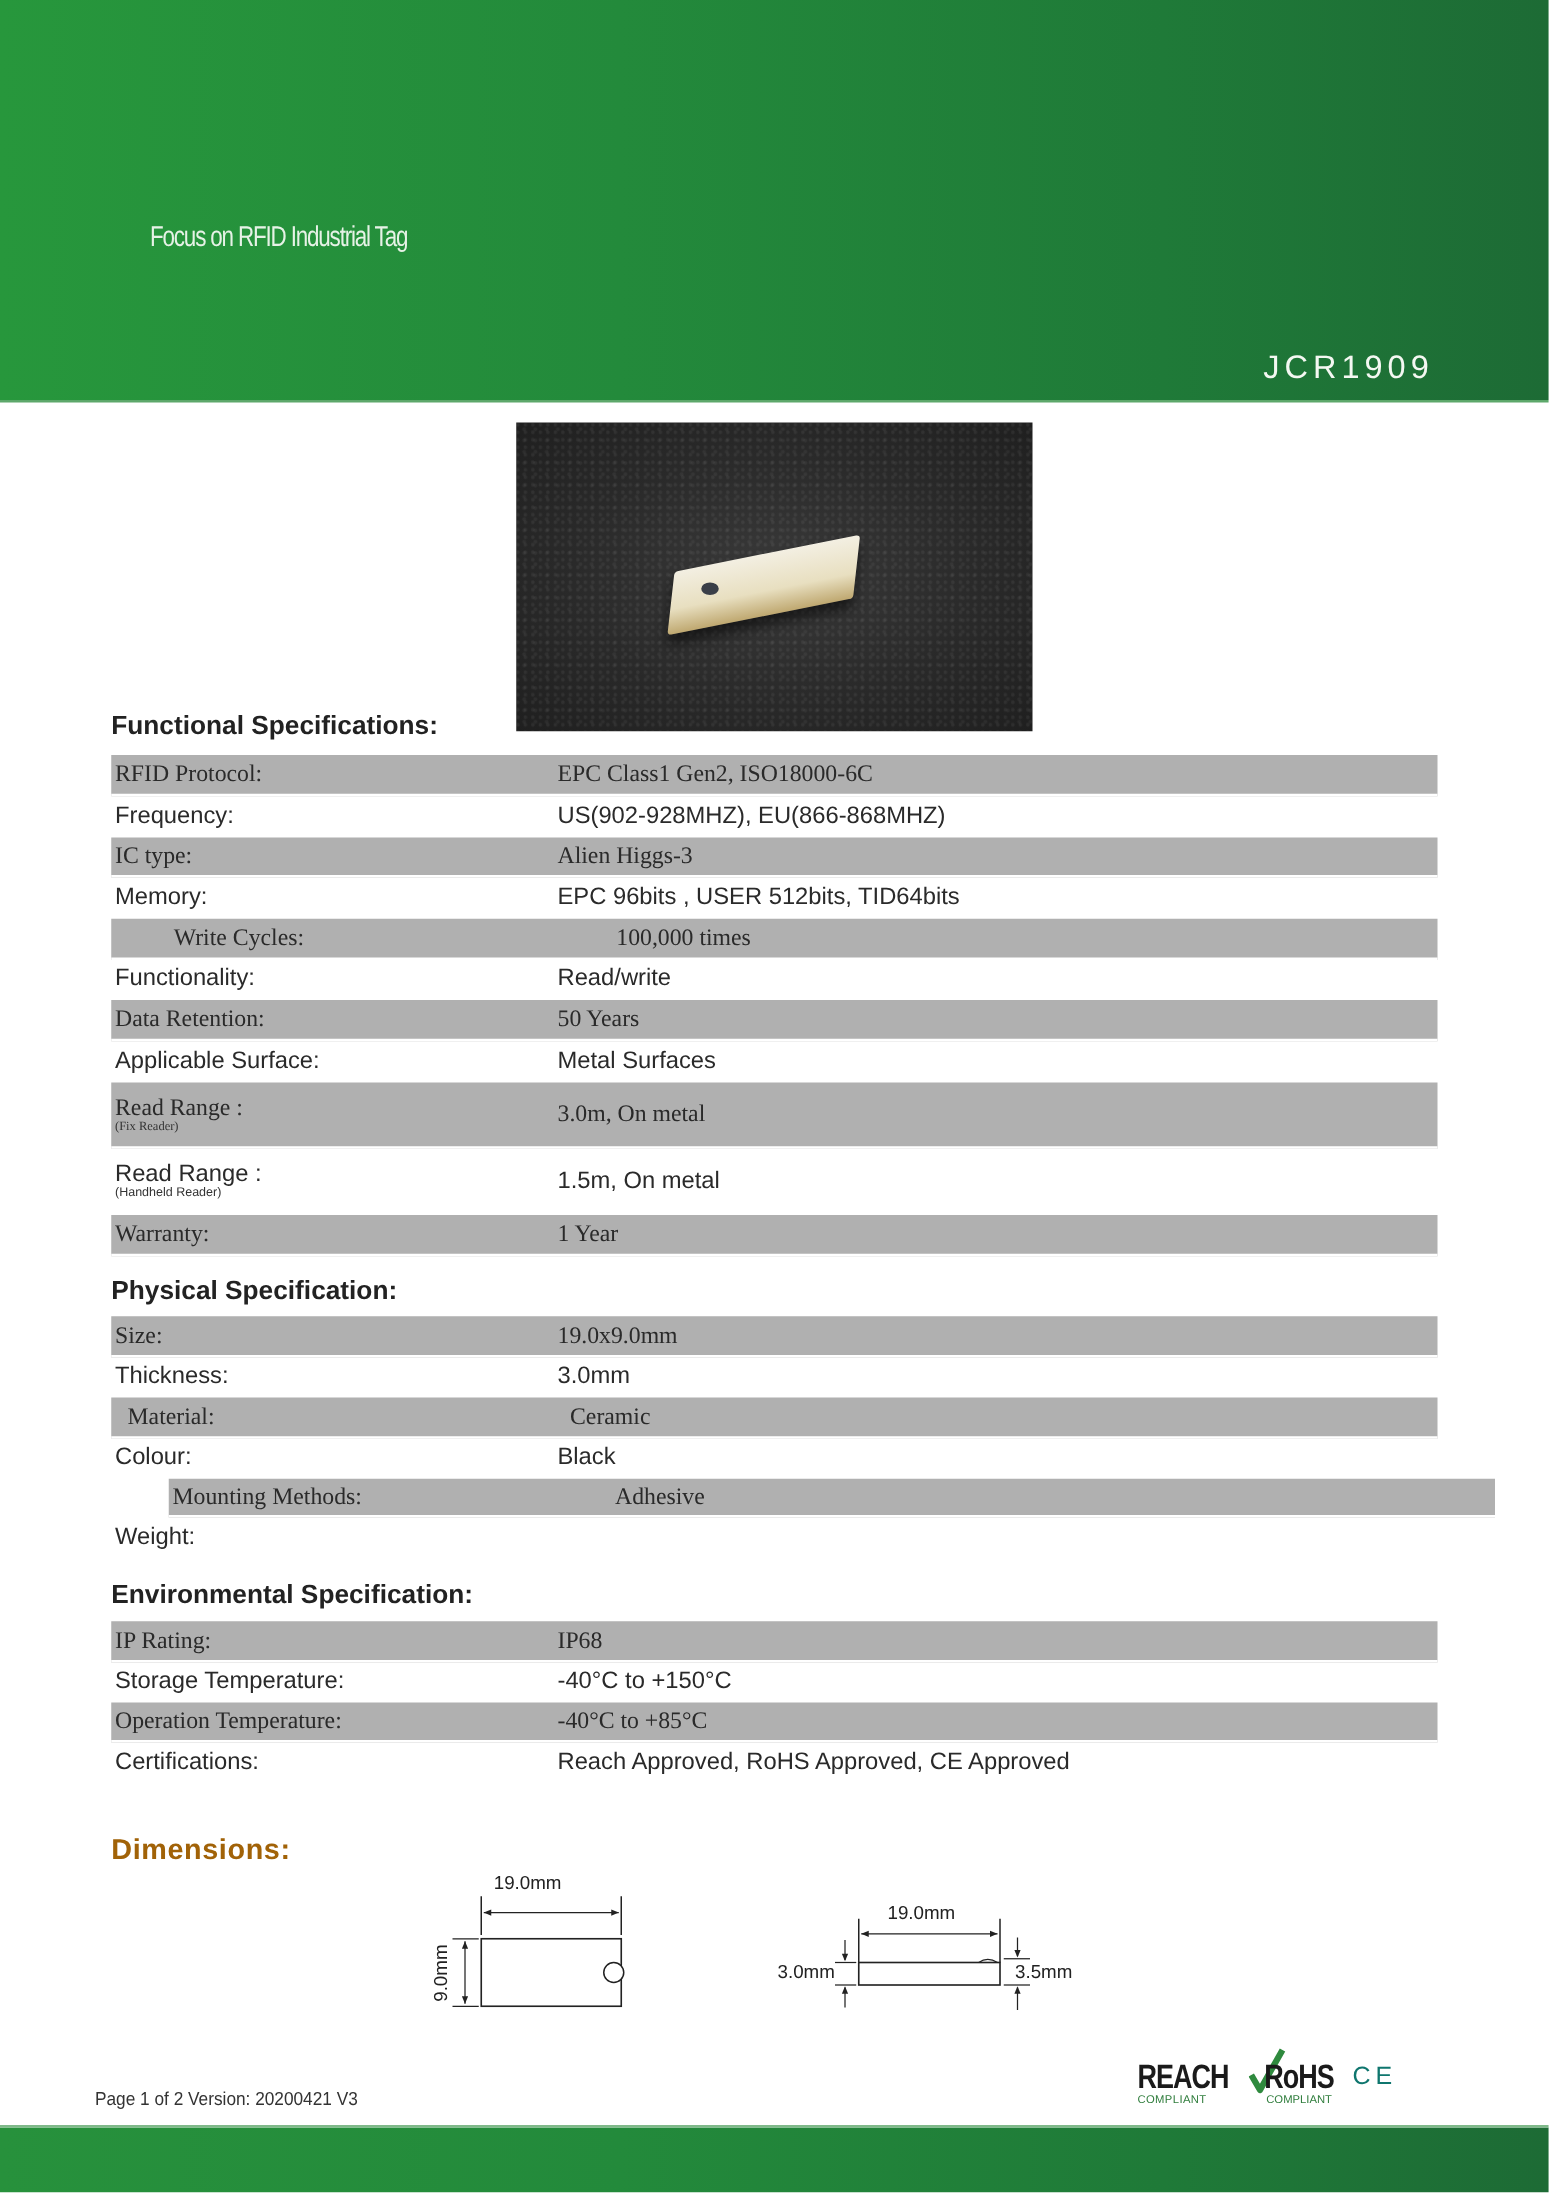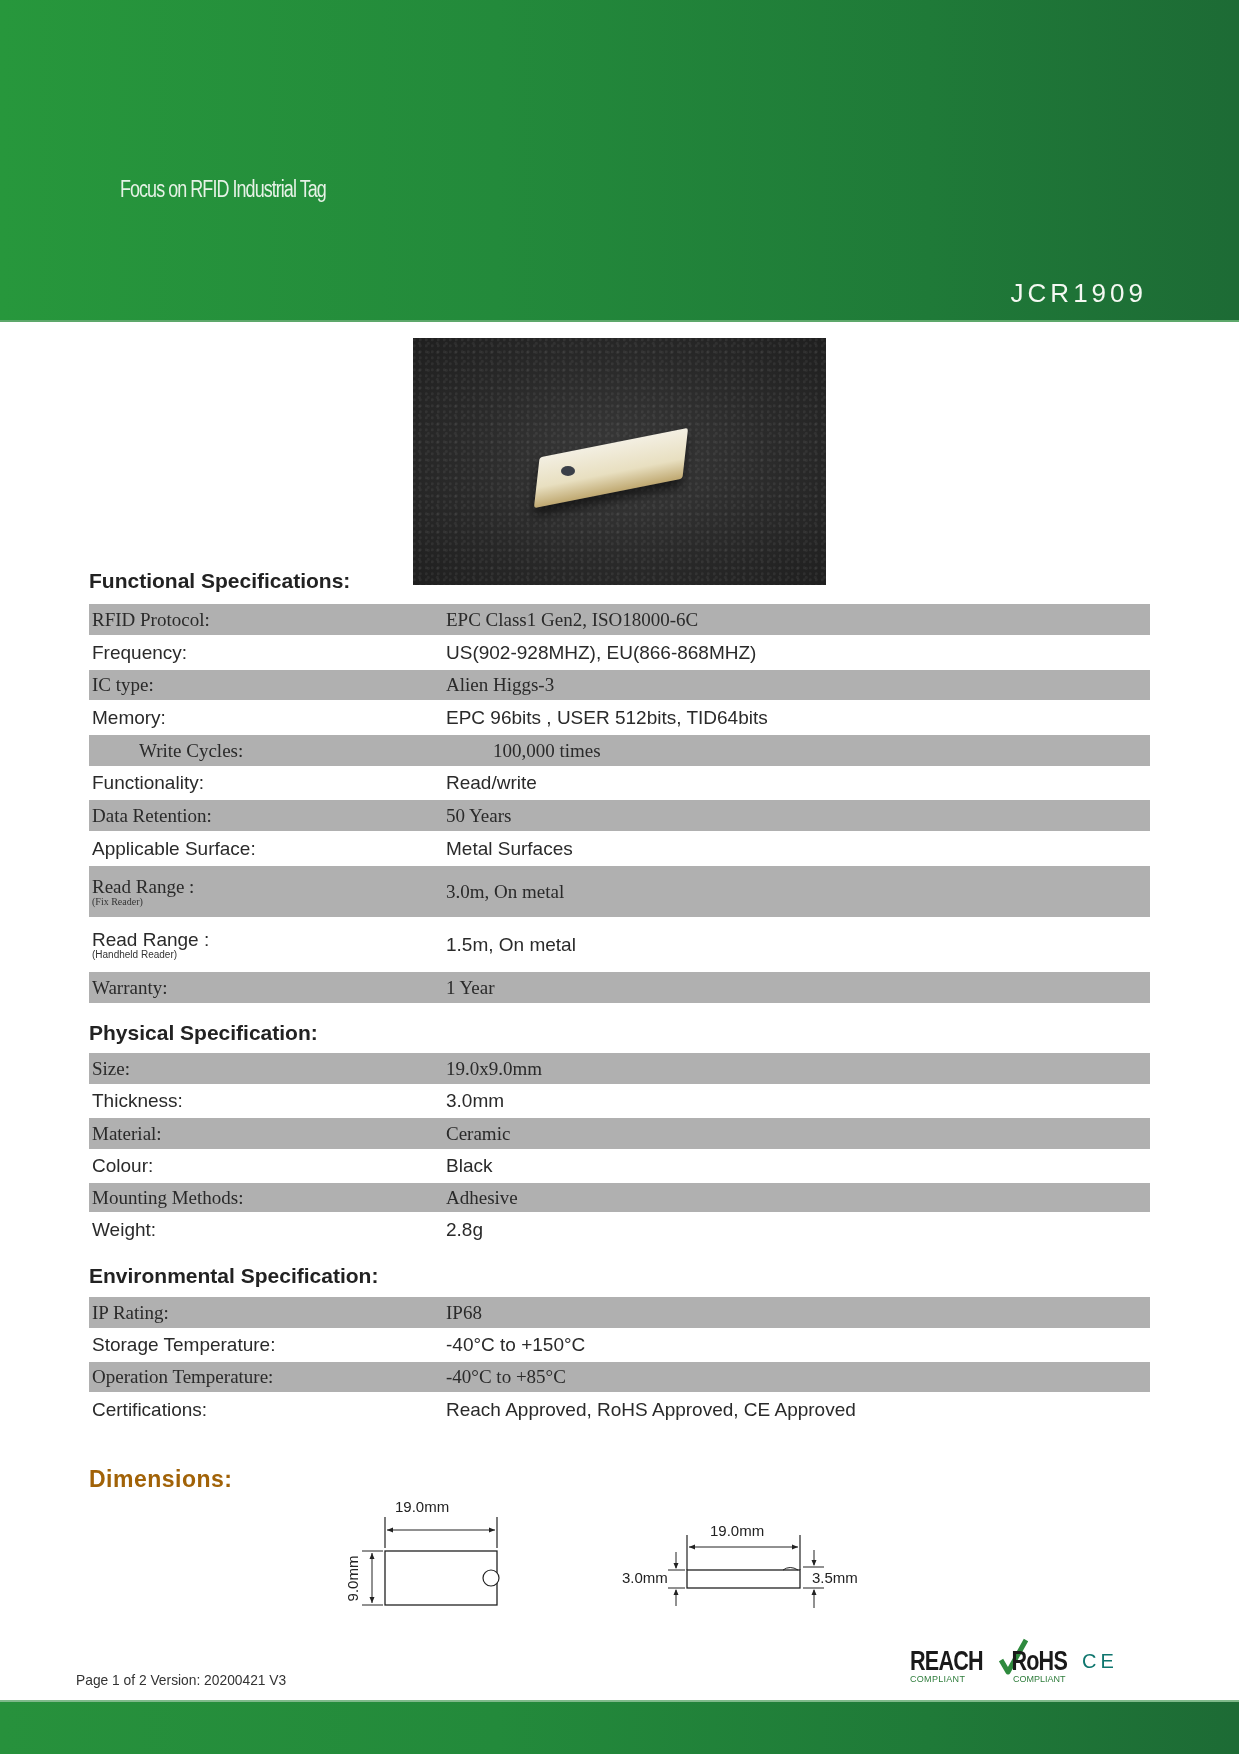--- a/index.html
+++ b/index.html
@@ -156,35 +156,34 @@
 <div class="section-title" style="top:1021px;">Physical Specification:</div>
 <div class="spec-table" style="top:1053px;">
   <div class="row shade" style="height:33px;">
     <span class="k">Size:</span>
     <span class="v">19.0x9.0mm</span>
   </div>
   <div class="row" style="height:32px;">
     <span class="k">Thickness:</span>
     <span class="v">3.0mm</span>
   </div>
-  <div class="row shade" style="height:33px;">
+  <div class="row shade" style="height:33px;padding-left:10px;">
     <span class="k">Material:</span>
     <span class="v">Ceramic</span>
   </div>
   <div class="row" style="height:32px;">
     <span class="k">Colour:</span>
     <span class="v">Black</span>
   </div>
-  <div class="row shade" style="height:31px;">
+  <div class="row shade" style="height:31px;margin-left:46px;">
     <span class="k">Mounting Methods:</span>
     <span class="v">Adhesive</span>
   </div>
   <div class="row" style="height:33px;">
     <span class="k">Weight:</span>
-    <span class="v">2.8g</span>
   </div>
 </div>
 
 <div class="section-title" style="top:1264px;">Environmental Specification:</div>
 <div class="spec-table" style="top:1297px;">
   <div class="row shade" style="height:33px;">
     <span class="k">IP Rating:</span>
     <span class="v">IP68</span>
   </div>
   <div class="row" style="height:32px;">

